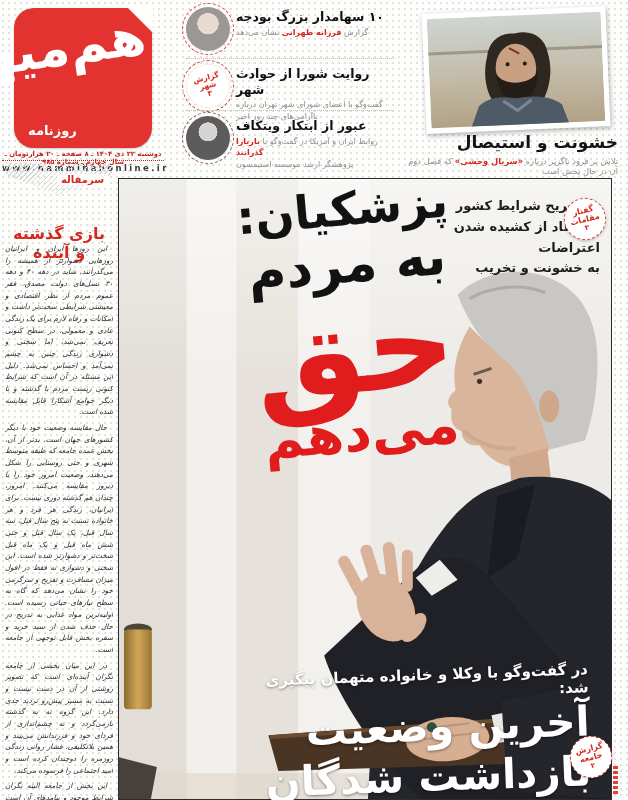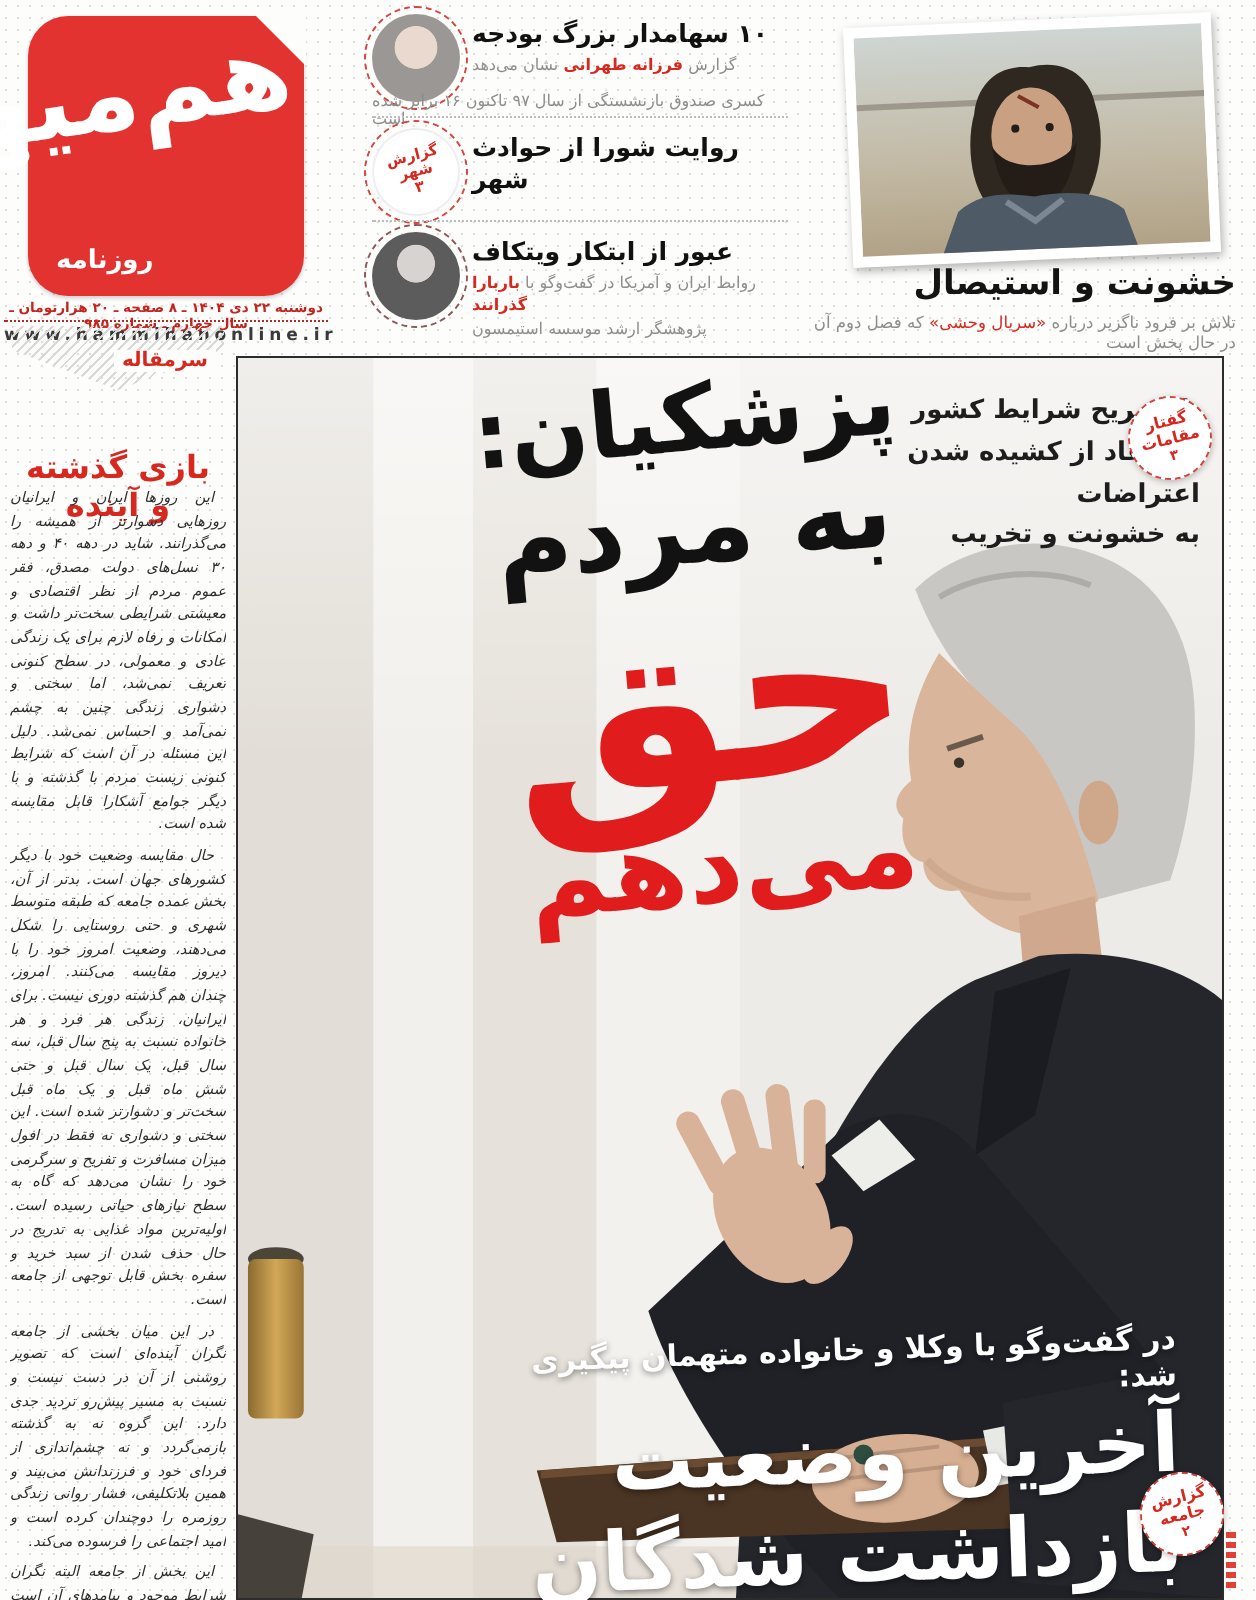--- a/index.html
+++ b/index.html
@@ -47,21 +47,21 @@
   .sep{ position:absolute; left:186px; width:208px; border-top:1px dotted #bdbdbd; }
 
   
   .fphoto{ position:absolute; left:424px; top:10px; width:184px; height:120px; background:#fff;
            padding:5px; box-shadow:1px 2px 5px rgba(0,0,0,.3); transform:rotate(-2.5deg); }
   .fphoto svg{ display:block; width:100%; height:100%; }
   .fhead{ position:absolute; left:408px; top:132px; width:210px; direction:rtl; text-align:right;
           font-size:17px; font-weight:bold; color:#141414; }
   .fsub{ position:absolute; left:400px; top:156px; width:218px; direction:rtl; text-align:right;
          font-size:8.3px; color:#8d8d8d; }
-  .fsub .red{ color:#d6281e; font-weight:normal; }
+  .fsub .red{ color:#d6281e; font-weight:bold; }
 
   
   .mainbox{ position:absolute; left:118px; top:178px; width:494px; height:622px;
             border:1.5px solid #2c2c2c; background:#edebe7; }
   .mainbox svg{ display:block; width:100%; height:100%; }
   .headline{ position:absolute; left:244px; top:186px; width:216px; text-align:center;
              direction:rtl; transform:rotate(-5deg); line-height:1; }
   .headline .b1{ font-size:46px; font-weight:bold; color:#121212; }
   .headline .b2{ font-size:52px; font-weight:bold; color:#121212; margin-top:6px; }
   .headline .r1{ font-size:124px; font-weight:bold; color:#e01c1c; line-height:.92; margin-top:2px; }
@@ -107,31 +107,31 @@
   <div class="dateline rtl">دوشنبه ۲۲ دی ۱۴۰۴ ـ ۸ صفحه ـ ۲۰ هزارتومان ـ سال چهارم ـ شماره ۹۸۵</div>
   <div class="website">www.hammihanonline.ir</div>
 
   <div class="ti" style="top:7px;">
     <div class="av av1"></div>
     <div class="tx">
       <h3>۱۰ سهامدار بزرگ بودجه</h3>
       <div class="sub"><span>گزارش </span><span class="red">فرزانه طهرانی</span><span> نشان می‌دهد</span></div>
     </div>
   </div>
-  <div class="ti-wide" style="top:46px;">کسری صندوق بازنشستگی از سال ۹۷ تاکنون ۱۶ برابر شده است</div>
   <div class="sep" style="top:58px;"></div>
 
   <div class="ti" style="top:64px;">
     <div class="av av2">
       <span>گزارش</span>
       <span>شهر</span>
       <span>۳</span>
     </div>
     <div class="tx">
       <h3>روایت شورا از حوادث شهر</h3>
+      <div class="sub">گفت‌وگو با اعضای شورای شهر تهران درباره ناآرامی‌های چند روز اخیر</div>
     </div>
   </div>
   <div class="sep" style="top:110px;"></div>
 
   <div class="ti" style="top:116px;">
     <div class="av av3"></div>
     <div class="tx">
       <h3>عبور از ابتکار ویتکاف</h3>
       <div class="sub"><span>روابط ایران و آمریکا در گفت‌وگو با </span><span class="red">باربارا گذرانند</span><br><span>پژوهشگر ارشد موسسه استیمسون</span></div>
     </div>

